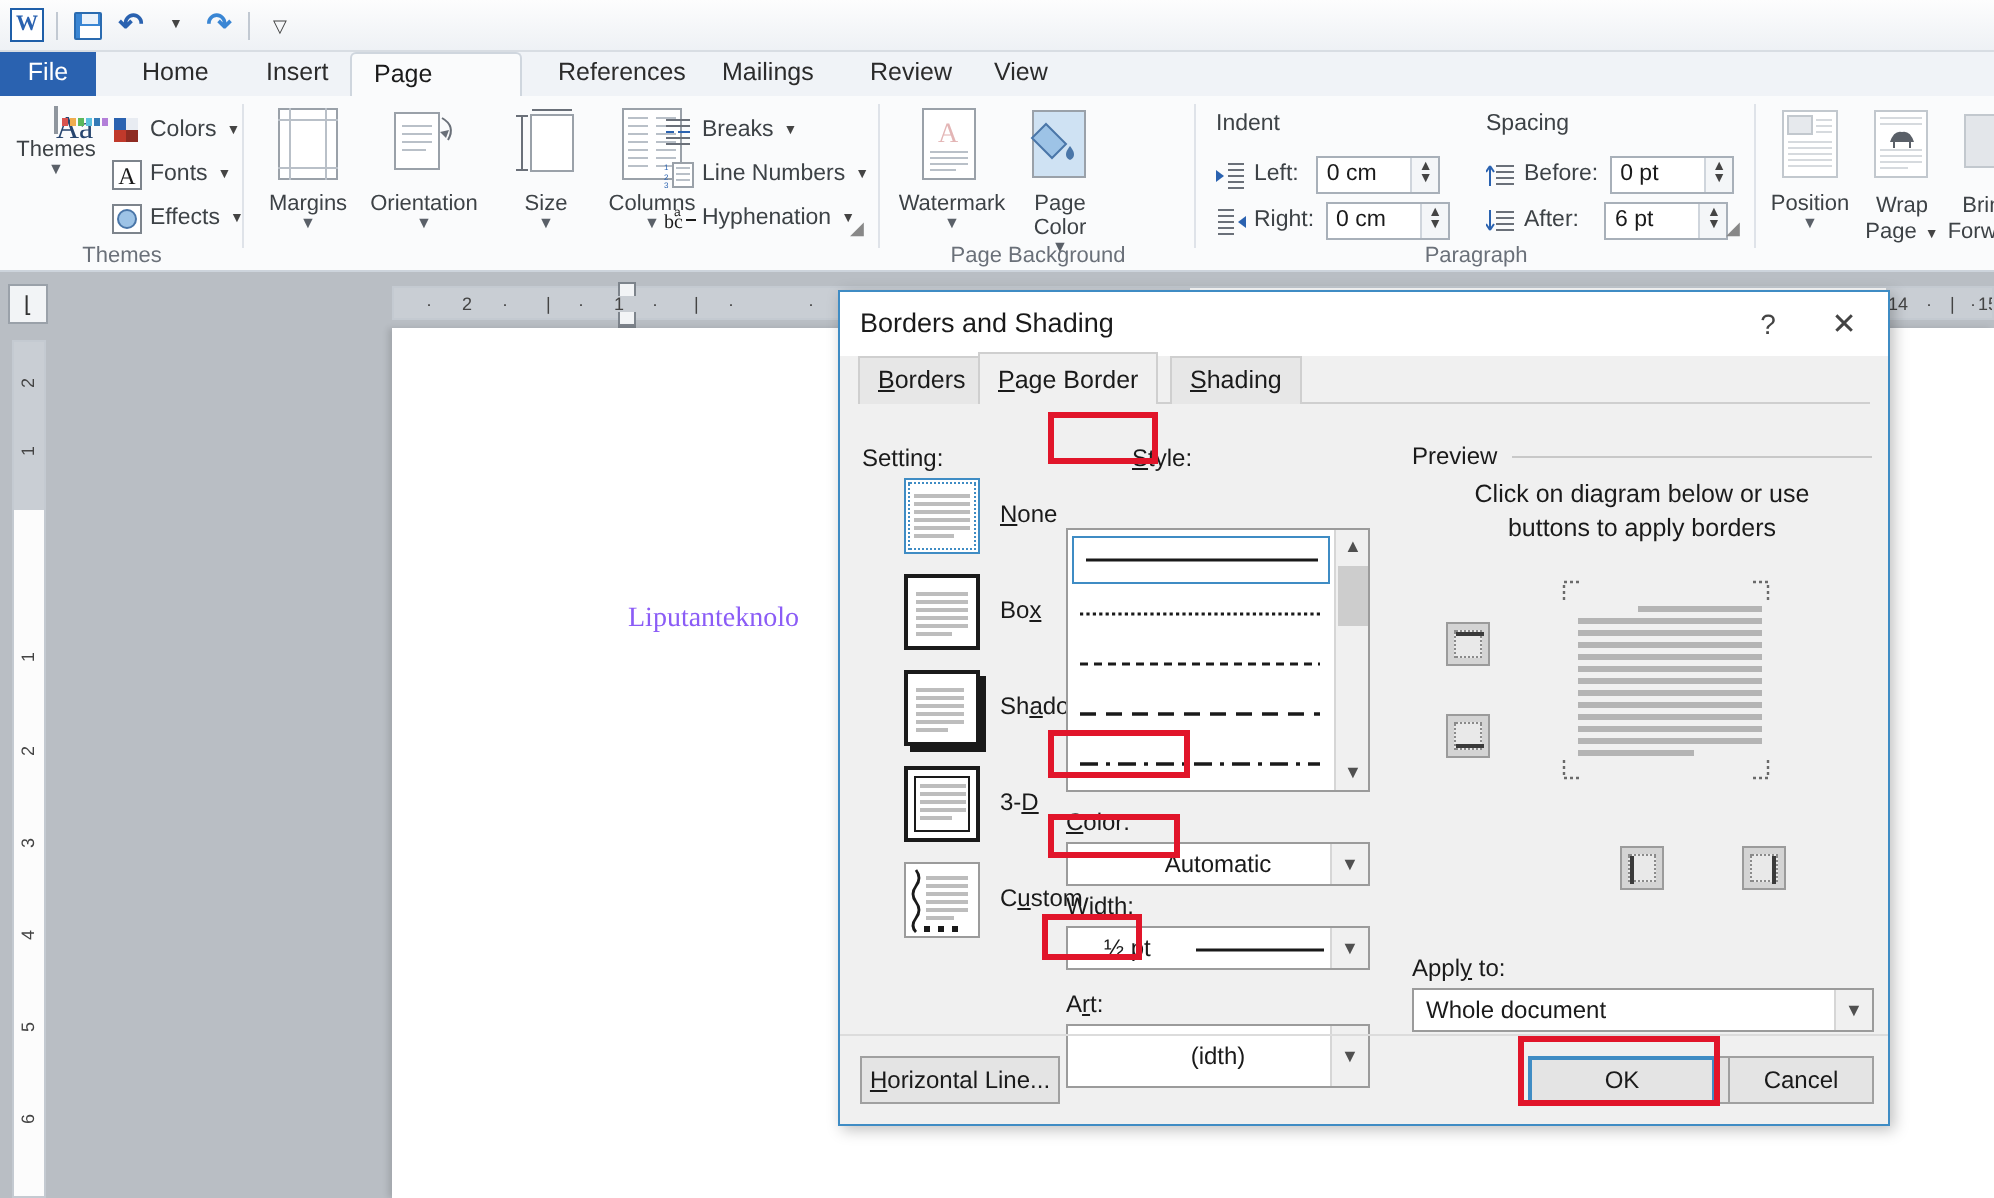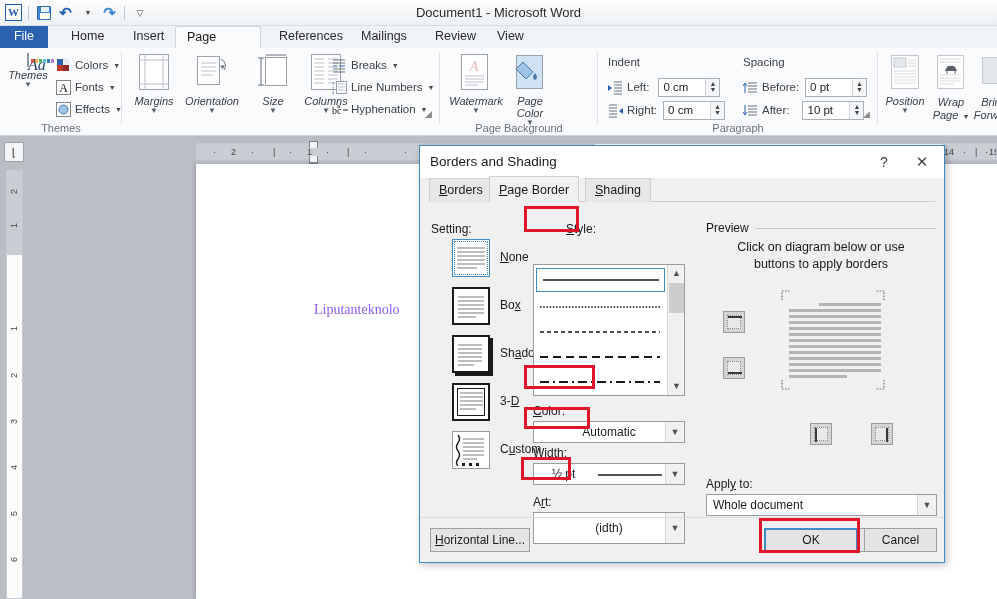--- a/index.html
+++ b/index.html
@@ -67,21 +67,20 @@
   .rgroup .glabel{
     position:absolute; bottom:2px; left:0; width:100%; text-align:center;
     font-size:11px; color:#6a7079;
   }
   .rgroup .gsep{
     position:absolute; right:0; top:4px; width:1px; height:72px; background:#dfe3e9;
   }
   .bigbtn{
     position:absolute; text-align:center; width:56px; color:#3d4246; font-size:11px;
     line-height:12px;
-    font-style:italic;
   }
   .bigbtn .ico{ display:block; margin:0 auto 3px auto; }
   .caret{ font-size:8px; color:#5a6068; display:block; line-height:7px;}
 
   
   .themeico{
     width:32px;height:32px;border:1px solid #8f969e;background:#fff;position:relative;margin:0 auto 2px;
   }
   .themeico .aa{
     position:absolute;left:0;top:2px;width:100%;text-align:center;font-size:16px;
@@ -255,21 +254,20 @@
         <span class="mini-caret">▼</span>
       </div>
     <div class="qat-icon">
         <span class="redo-ico">↷</span>
       </div>
     <div class="qsep"></div>
     <div class="qat-icon">
         <span class="mini-caret" style="font-size:9px">▽</span>
       </div>
   </div>
-  <div id="doctitle">Document1  -  Microsoft Word</div>
 </div>
 
 <div id="tabstrip">
   <div class="tab file" style="left:0">File</div>
   <div class="tab" style="left:60px">Home</div>
   <div class="tab" style="left:122px">Insert</div>
   <div class="tab active" style="left:175px;width:86px">Page Layout</div>
   <div class="tab" style="left:268px">References</div>
   <div class="tab" style="left:350px">Mailings</div>
   <div class="tab" style="left:424px">Review</div>
@@ -573,21 +571,21 @@
               <line x1="5" y1="3" x2="14" y2="3"></line>
               <line x1="5" y1="6" x2="14" y2="6"></line>
               <line x1="5" y1="9" x2="14" y2="9"></line>
               <line x1="5" y1="12" x2="14" y2="12"></line>
             </g>
             <path d="M2 2 l0 9 M2 12 l-2 -3 M2 12 l2 -3" stroke="#2a62b0" fill="none"></path>
           </svg>
       </span>
       <span>After:</span>
       <span class="spinbox" style="margin-left:9px">
-        <span>10 pt</span>
+        <span>6 pt</span>
         <span class="spinarrows">
             <span>▲</span>
             <span>▼</span>
           </span>
       </span>
     </div>
 
     <div class="dlglaunch" style="right:6px;bottom:16px">◢</div>
     <div class="glabel">Paragraph</div>
     <div class="gsep"></div>

